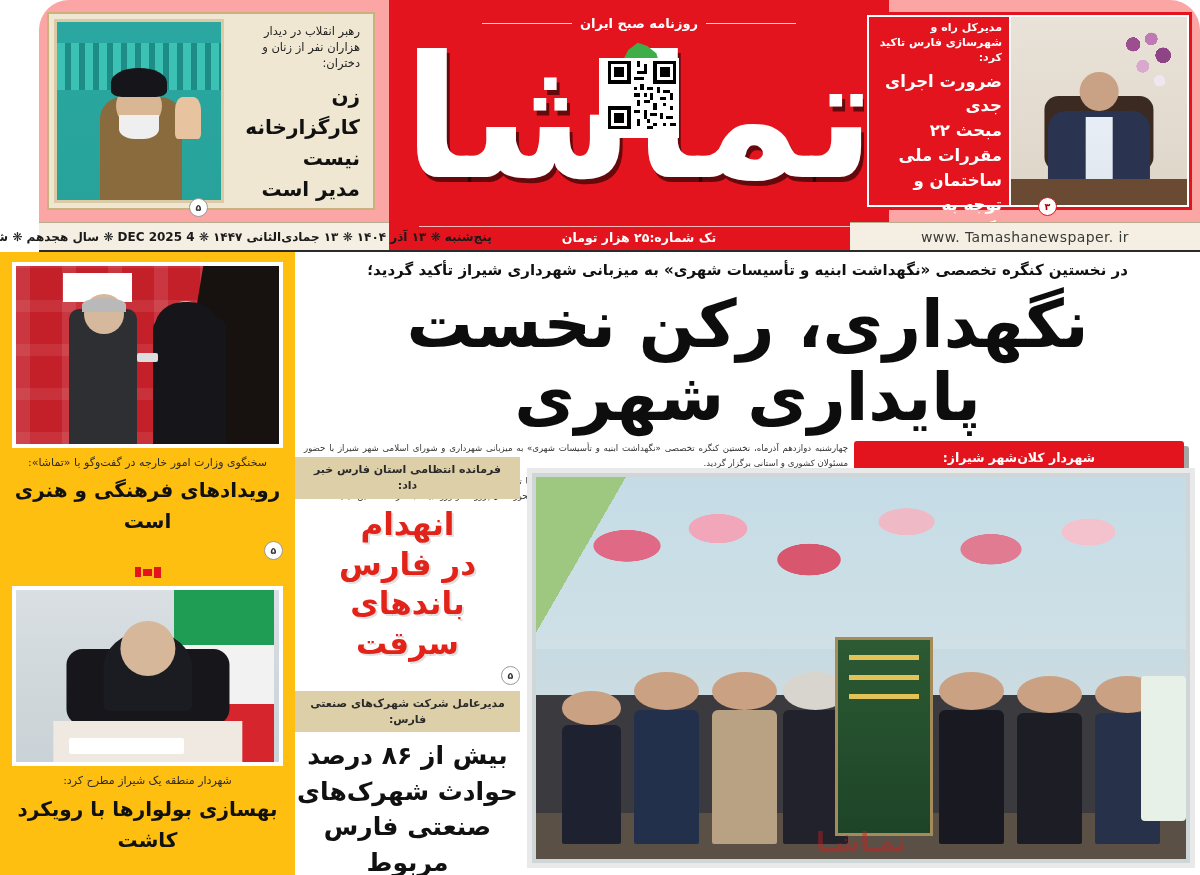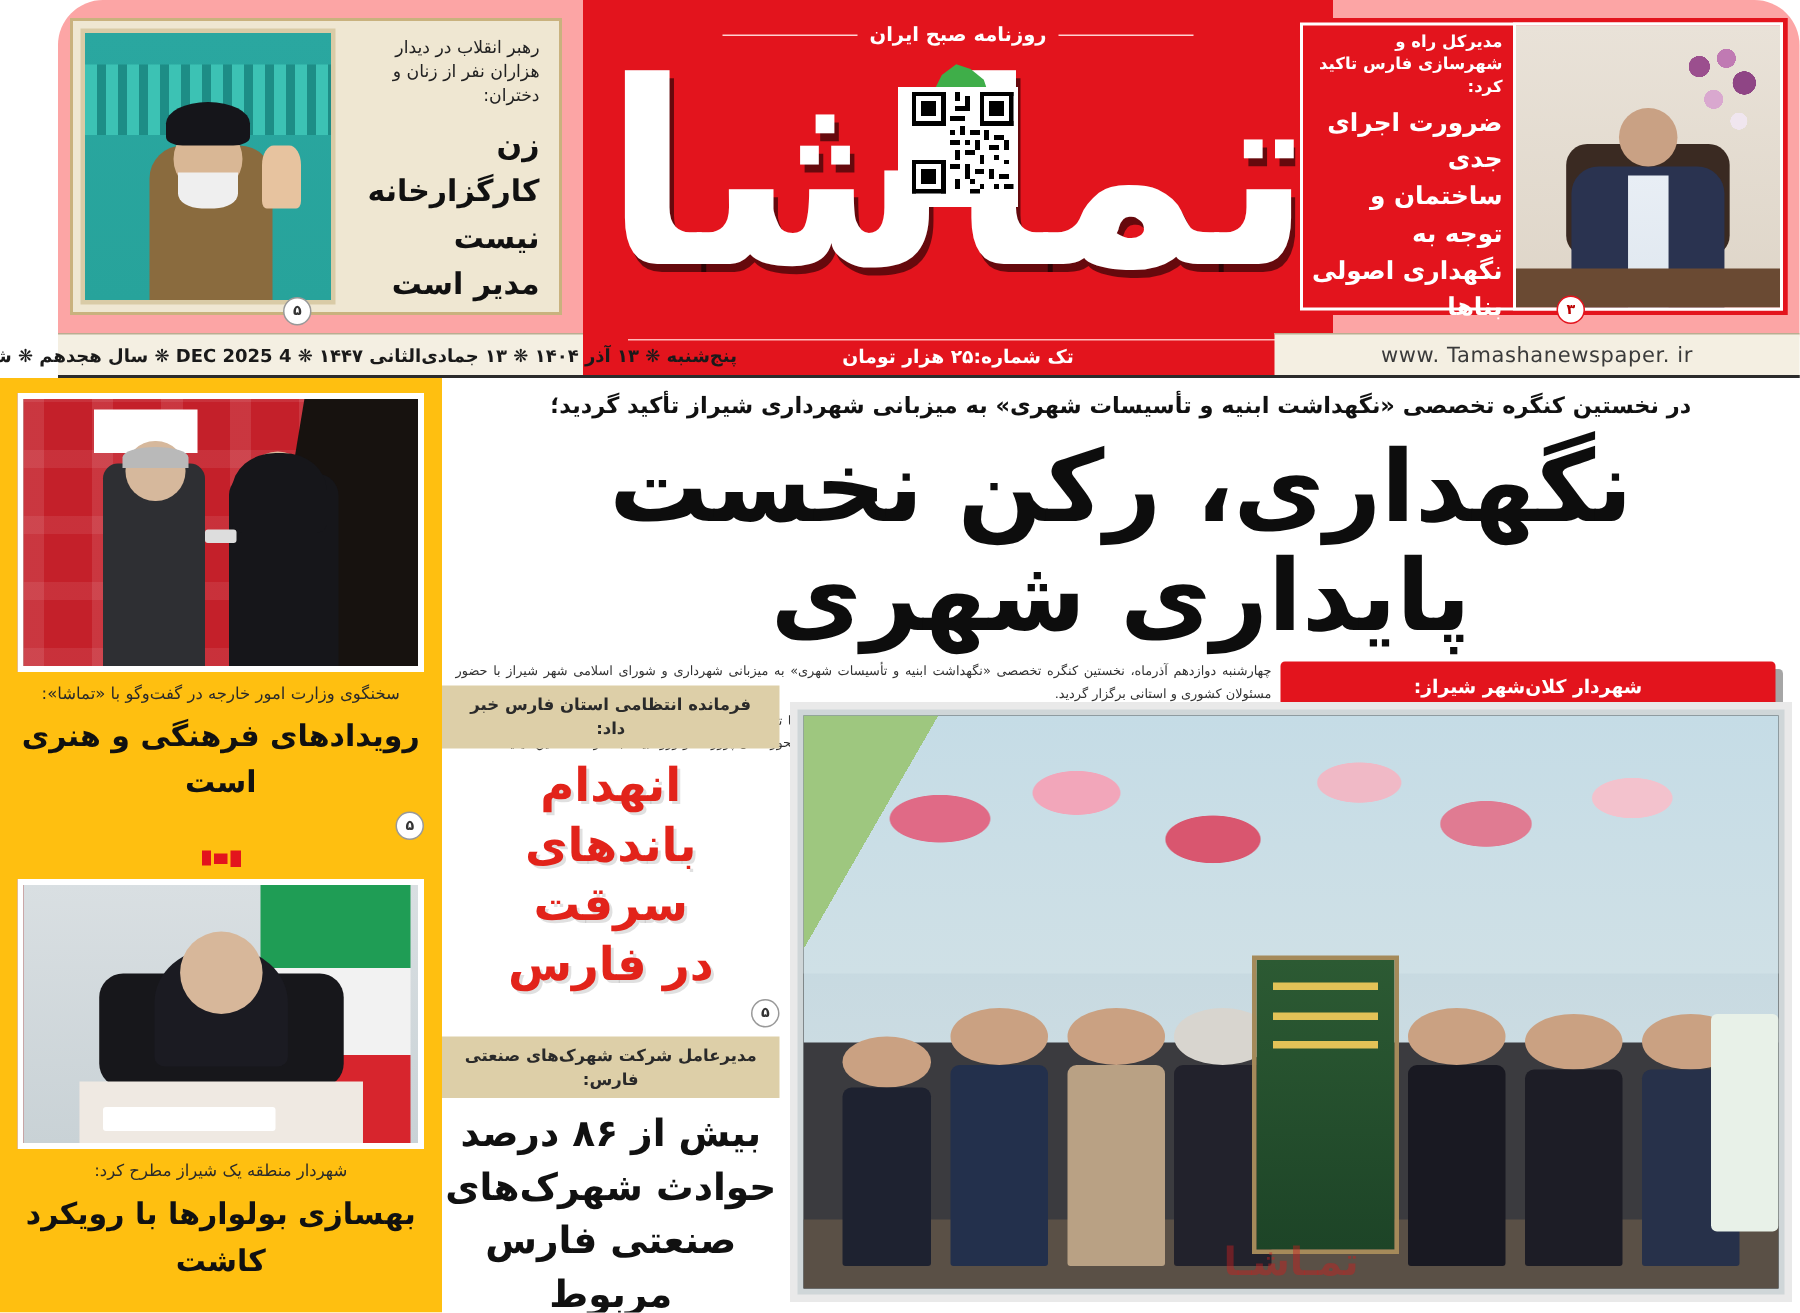--- a/index.html
+++ b/index.html
@@ -337,20 +337,21 @@
             <div class="chairback" style="bottom:18%;width:62%;height:40%;background:#3a2a22;"></div>
             <div class="suit"></div>
             <div class="headr" style="bottom:50%;width:22%;padding-top:22%;"></div>
             <div class="desk" style="height:14%;background:#6a4a33;"></div>
           </div>
         </div>
         <div class="txt">
           <div class="mh-kicker">مدیرکل راه و شهرسازی فارس تاکید کرد:</div>
           <div class="mh-headline">
             <div>ضرورت اجرای جدی</div>
+            <div>مبحث ۲۲ مقررات ملی</div>
             <div>ساختمان و توجه به</div>
             <div>نگهداری اصولی بناها</div>
           </div>
         </div>
         <div class="pg on-red abs-r">۳</div>
       </div>
     </div>
 
     <div class="mh-box left">
       <div class="mh-beige-card">
@@ -412,22 +413,22 @@
             </div>
         </div>
       </div>
 
       <div class="left-col">
 
         <div>
           <div class="sm-kicker">فرمانده انتظامی استان فارس خبر داد:</div>
           <div class="sm-head-red">
             <div>انهدام</div>
+            <div>در فارس</div>
             <div>باندهای سرقت</div>
-            <div>در فارس</div>
           </div>
           <div class="sm-pg">
               <span class="pg">۵</span>
             </div>
         </div>
 
         <div style="margin-top:6px;">
           <div class="sm-kicker">مدیرعامل شرکت شهرک‌های صنعتی فارس:</div>
           <div class="sm-head-dark">
             <div>بیش از ۸۶ درصد</div>

